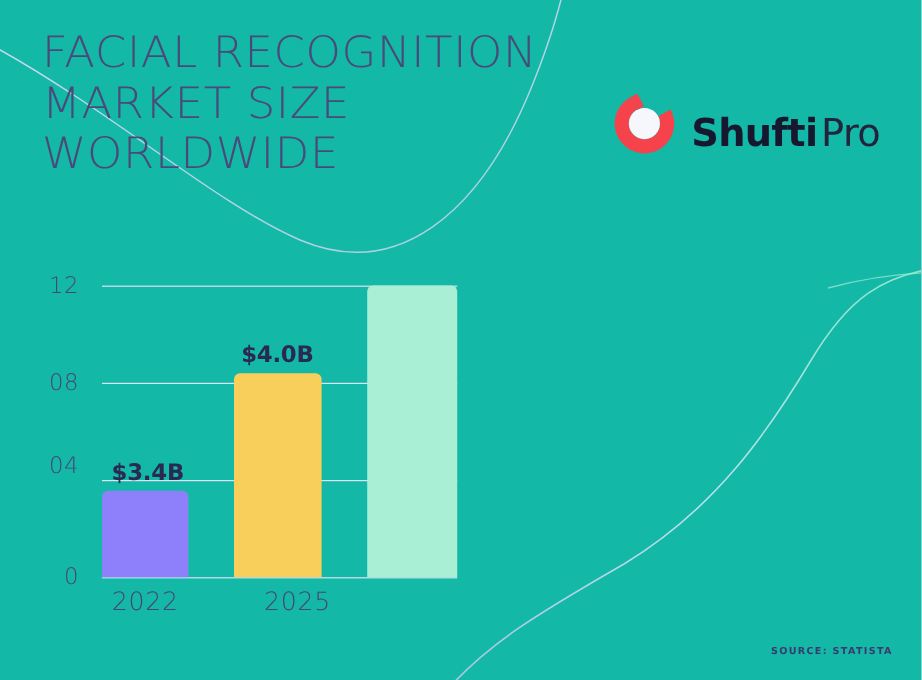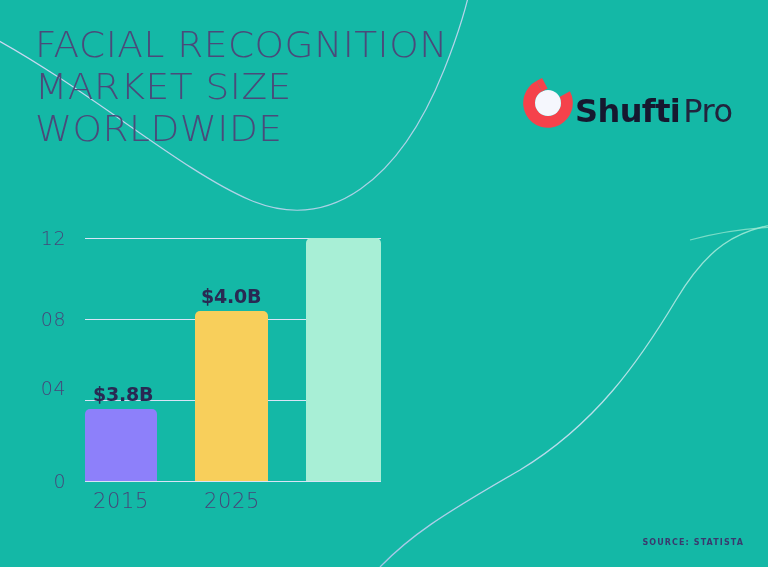--- a/index.html
+++ b/index.html
@@ -44,24 +44,25 @@
     letter-spacing: 0.5px;
     color: #4a4a7a;
     white-space: nowrap;
     transform: scaleX(1.04);
     transform-origin: left center;
   }
 
   
   .logo {
     position: absolute;
-    left: 521px;
+    left: 510px;
     top: 76px;
     display: flex;
     align-items: center;
+    gap: 12px;
   }
   .logo-mark {
     width: 54px;
     height: 54px;
     flex: 0 0 auto;
   }
   .logo-text {
     font-family: "DejaVu Sans", sans-serif;
     font-size: 32px;
     line-height: 1;
@@ -203,22 +204,22 @@
 
     <div class="ytick" style="top:227px">12</div>
     <div class="ytick" style="top:308px">08</div>
     <div class="ytick" style="top:377px">04</div>
     <div class="ytick" style="top:470px">0</div>
 
     <div class="bar" style="left:85px;  top:409px; width:72px; height:72px;  background:#8D80FA;"></div>
     <div class="bar" style="left:195px; top:311px; width:73px; height:170px; background:#F8CF5B;"></div>
     <div class="bar" style="left:306px; top:238px; width:75px; height:243px; background:#A8EFD6;"></div>
 
-    <div class="bar-label" style="left:93px;  top:383px">$3.8B</div>
+    <div class="bar-label" style="left:93px;  top:383px">$3.4B</div>
     <div class="bar-label" style="left:201px; top:285px">$4.0B</div>
 
-    <div class="xtick" style="left:81px;  width:80px">2015</div>
-    <div class="xtick" style="left:192px; width:80px">2025</div>
+    <div class="xtick" style="left:81px;  width:80px">2022</div>
+    <div class="xtick" style="left:208px; width:80px">2025</div>
   </div>
 
   <div class="source">SOURCE: STATISTA</div>
 
 </div>
 
 </body></html>

